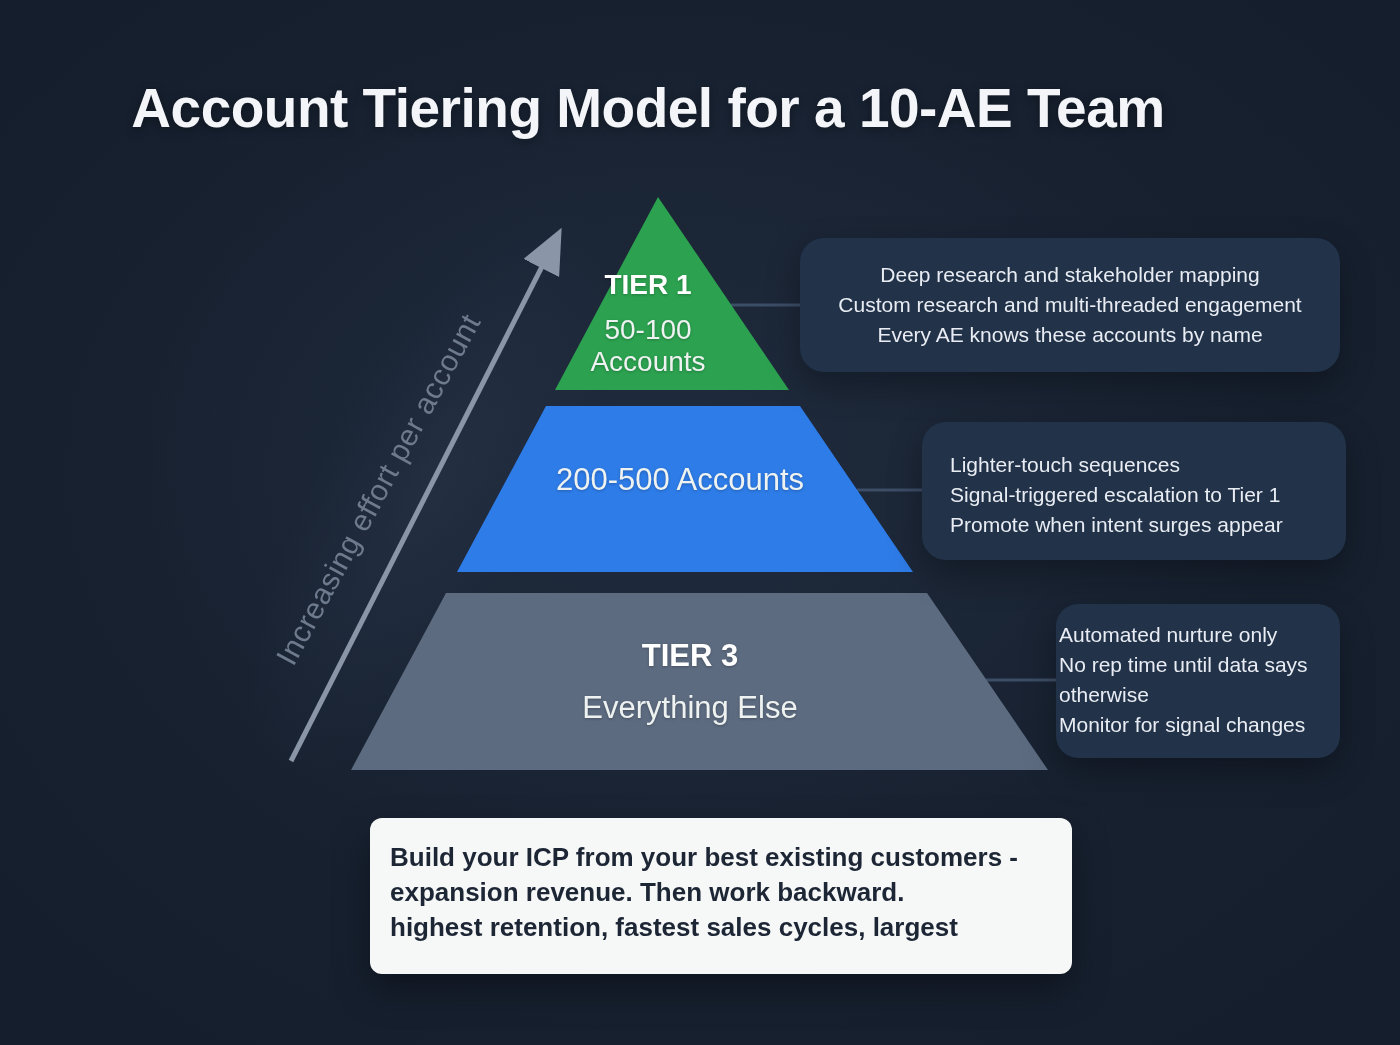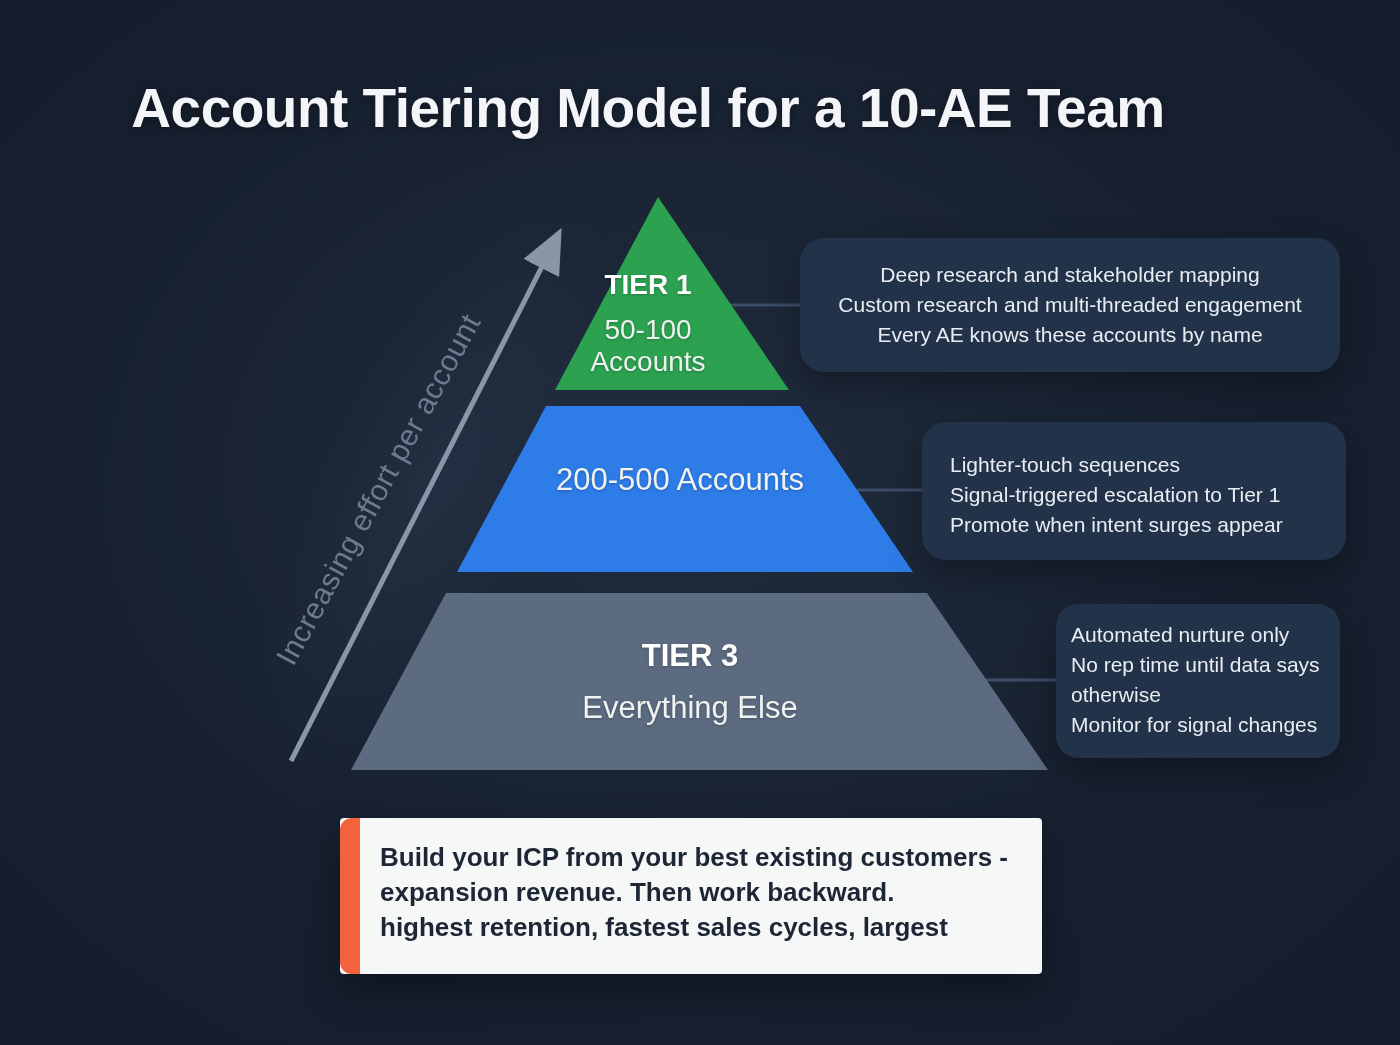--- a/index.html
+++ b/index.html
@@ -39,25 +39,26 @@
   .big .tier-name{font-size:31px;line-height:38px;}
   .big .tier-details{margin-top:16px;}
   .big .tier-detail{font-size:31px;line-height:34px;}
   .callout{
     position:absolute;box-sizing:border-box;background:#213249;border-radius:24px;
     color:#e9edf3;font-size:21px;line-height:30px;
     box-shadow:0 14px 34px rgba(0,0,0,0.30);
   }
   #callout1{left:800px;top:238px;width:540px;height:134px;padding:22px 20px;text-align:center;}
   #callout2{left:922px;top:422px;width:424px;height:138px;padding:28px 28px;}
-  #callout3{left:1056px;top:604px;width:284px;height:154px;padding:16px 15px;border-radius:22px;}
+  #callout3{left:1056px;top:604px;width:284px;height:154px;padding:16px 3px;border-radius:22px;}
   .card{
-    position:absolute;left:340px;top:818px;width:702px;height:156px;
-    background:#f6f7f7;border-radius:4px;display:flex;
+    position:absolute;left:370px;top:818px;width:702px;height:156px;
+    background:#f6f7f7;border-radius:12px;display:flex;
     box-shadow:0 16px 36px rgba(0,0,0,0.35);
+    flex-direction:column;
   }
   .card-accent{width:20px;flex:none;background:#f2623c;border-radius:12px 0 0 12px;}
   .card-body{padding:22px 24px 0 20px;font-size:26px;font-weight:700;line-height:35px;color:#1d2635;}
 </style>
 </head>
 <body>
 
 <div class="stage">
 
   <div class="glow-band"></div>

